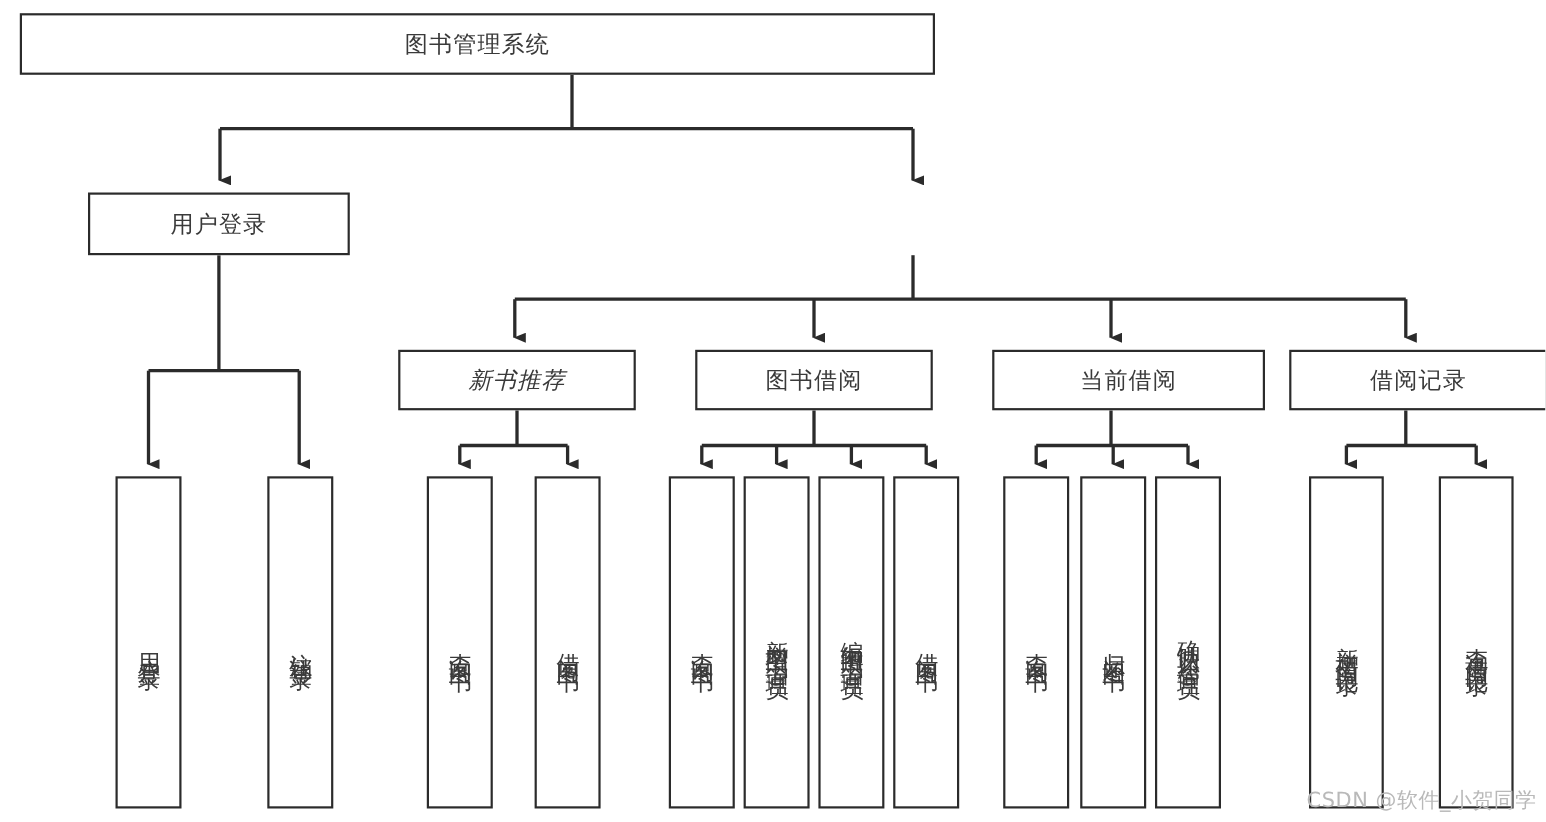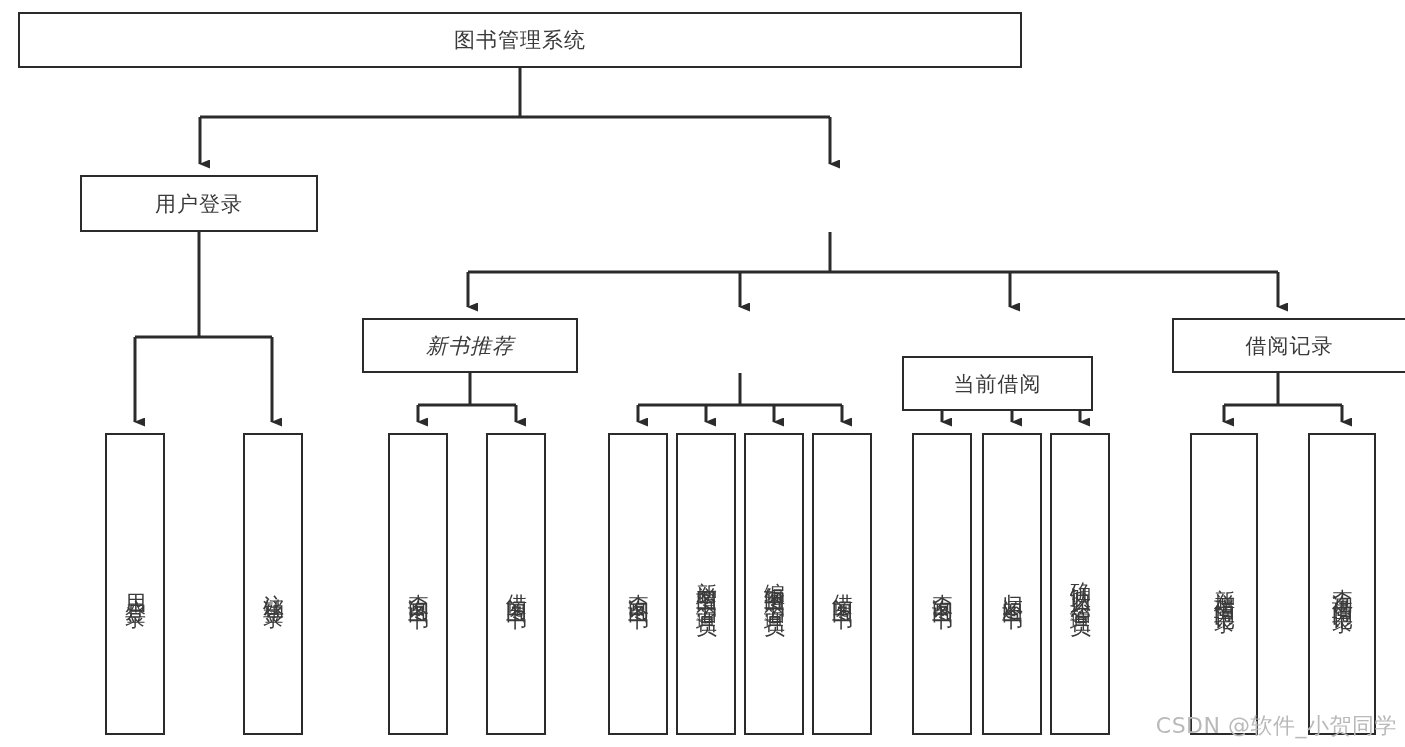--- a/index.html
+++ b/index.html
@@ -4,21 +4,21 @@
 <style>
   html,body{margin:0;padding:0;background:#ffffff;}
   body{font-family:"DejaVu Sans","Liberation Sans",sans-serif;}
   #canvas{position:relative;width:1405px;height:747px;background:#fff;overflow:hidden;}
   svg.wires{position:absolute;left:0;top:0;width:1405px;height:747px;}
   .node{position:absolute;box-sizing:border-box;background:#ffffff;border:2px solid #2b2b2b;
         display:flex;align-items:center;justify-content:center;color:#3a3a3a;}
   .node.h{font-size:21px;letter-spacing:1px;}
   .node.v{writing-mode:vertical-rl;text-orientation:upright;font-size:21px;
           letter-spacing:5px;line-height:1;padding-top:6px;}
-  .watermark{position:absolute;right:8px;bottom:6px;font-size:22px;color:#b9b9b9;
+  .watermark{position:absolute;right:8px;bottom:6px;font-size:19px;color:#b9b9b9;
              letter-spacing:.5px;white-space:nowrap;}
 </style>
 </head>
 <body>
 
 <div id="canvas">
 
   <svg class="wires" viewBox="0 0 1405 747" xmlns="http://www.w3.org/2000/svg">
     <defs>
       <marker id="arw" markerWidth="9" markerHeight="11" refX="4.5" refY="10" orient="auto" markerUnits="userSpaceOnUse">
@@ -62,26 +62,27 @@
       <path d="M1012,405 L1012,422" marker-end="url(#arw)"></path>
       <path d="M1080,405 L1080,422" marker-end="url(#arw)"></path>
 
       <path d="M1278,373 L1278,405"></path>
       <path d="M1224,405 L1342,405"></path>
       <path d="M1224,405 L1224,422" marker-end="url(#arw)"></path>
       <path d="M1342,405 L1342,422" marker-end="url(#arw)"></path>
     </g>
   </svg>
 
-  <div class="node h" style="left: 18px; top: 12px; width: 1004px; height: 56px;">图书管理系统</div>
+  <div class="node h" style="left: 18px; top: 12px; width: 832px; height: 56px;">图书管理系统</div>
 
   <div class="node h" style="left: 80px; top: 175px; width: 238px; height: 57px;">用户登录</div>
 
   <div class="node h" style="left: 362px; top: 318px; width: 216px; height: 55px; font-style: italic;">新书推荐</div>
-  <div class="node h" style="left: 902px; top: 318px; width: 191px; height: 55px; margin-top: 38px;">当前借阅</div>
+  <div class="node h" style="left: 632px; top: 318px; width: 216px; height: 55px;">图书借阅</div>
+  <div class="node h" style="left: 902px; top: 318px; width: 248px; height: 55px;">当前借阅</div>
   <div class="node h" style="left: 1172px; top: 318px; width: 235px; height: 55px;">借阅记录</div>
 
   <div class="node v" style="left: 105px; top: 433px; width: 60px; height: 302px;">用户登录</div>
   <div class="node v" style="left: 243px; top: 433px; width: 60px; height: 302px;">注销登录</div>
   <div class="node v" style="left: 388px; top: 433px; width: 60px; height: 302px;">查询图书</div>
   <div class="node v" style="left: 486px; top: 433px; width: 60px; height: 302px;">借阅图书</div>
   <div class="node v" style="left: 608px; top: 433px; width: 60px; height: 302px;">查询图书</div>
   <div class="node v" style="left: 676px; top: 433px; width: 60px; height: 302px;">新增图书（管理员）</div>
   <div class="node v" style="left: 744px; top: 433px; width: 60px; height: 302px;">编辑图书（管理员）</div>
   <div class="node v" style="left: 812px; top: 433px; width: 60px; height: 302px;">借阅图书</div>

